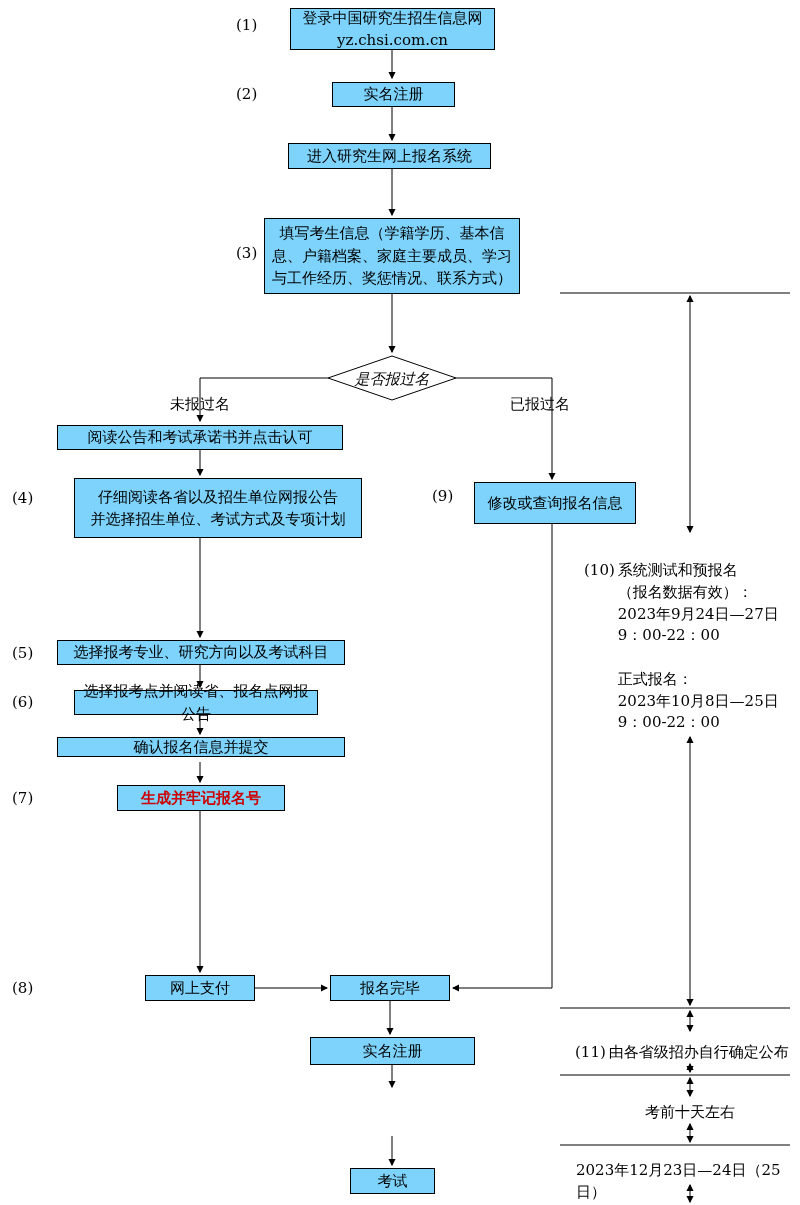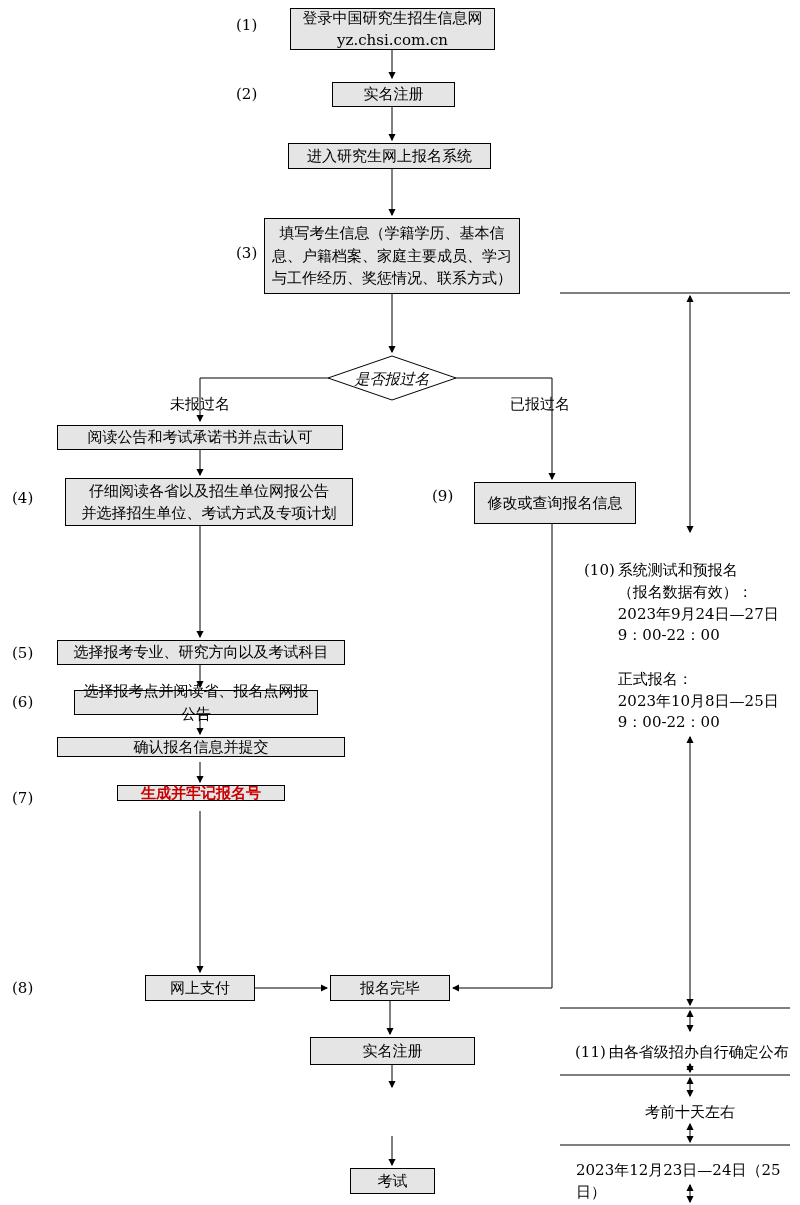--- a/index.html
+++ b/index.html
@@ -1,21 +1,21 @@
 <!DOCTYPE html>
 <html><head>
 <meta charset="utf-8">
 <style>
   * { margin:0; padding:0; box-sizing:border-box; }
   html,body { background:#ffffff; }
   body { font-family:"DejaVu Serif","Liberation Serif",serif; color:#000; }
   .canvas { position:relative; width:800px; height:1205px; background:#fff; overflow:hidden; }
   svg.wires { position:absolute; left:0; top:0; }
   .box {
-    position:absolute; border:1px solid #000; background:#e5e5e5;
+    position:absolute; border:1px solid #000; background:#7dd3fc;
     display:flex; align-items:center; justify-content:center;
     text-align:center; font-size:15px; line-height:1.5;
     white-space:pre-line; padding:1px 4px;
   }
   .label { position:absolute; font-size:15px; line-height:1.45; white-space:pre-line; }
   .step  { position:absolute; font-size:15px; }
   .red   { color:#cc0000; font-weight:bold; }
   .note-row { position:absolute; display:flex; align-items:flex-start; font-size:15px; line-height:1.45; }
   .note-row .num { flex:0 0 auto; margin-right:3px;text-align:center; }
   .center { text-align:center;font-style:italic; }
@@ -88,27 +88,27 @@
   <div class="box" style="left:288px;top:143px;width:203px;height:26px">进入研究生网上报名系统</div>
   <div class="box" style="left:264px;top:218px;width:256px;height:76px">填写考生信息（学籍学历、基本信
 息、户籍档案、家庭主要成员、学习
 与工作经历、奖惩情况、联系方式）</div>
 
   <div class="label center" style="left:330px;top:369px;width:124px">是否报过名</div>
   <div class="label" style="left:170px;top:394px">未报过名</div>
   <div class="label" style="left:510px;top:394px">已报过名</div>
 
   <div class="box" style="left:57px;top:425px;width:286px;height:25px">阅读公告和考试承诺书并点击认可</div>
-  <div class="box" style="left:65px;top:478px;width:288px;height:48px">仔细阅读各省以及招生单位网报公告
+  <div class="box" style="left:74px;top:478px;width:288px;height:60px">仔细阅读各省以及招生单位网报公告
 并选择招生单位、考试方式及专项计划</div>
   <div class="box" style="left:474px;top:482px;width:162px;height:42px">修改或查询报名信息</div>
   <div class="box" style="left:57px;top:640px;width:288px;height:25px">选择报考专业、研究方向以及考试科目</div>
   <div class="box" style="left:74px;top:690px;width:244px;height:25px">选择报考点并阅读省、报名点网报公告</div>
   <div class="box" style="left:57px;top:737px;width:288px;height:20px">确认报名信息并提交</div>
-  <div class="box red" style="left:117px;top:785px;width:168px;height:16px">生成并牢记报名号</div>
+  <div class="box red" style="left:117px;top:785px;width:168px;height:26px">生成并牢记报名号</div>
   <div class="box" style="left:145px;top:975px;width:110px;height:26px">网上支付</div>
   <div class="box" style="left:330px;top:975px;width:120px;height:26px">报名完毕</div>
   <div class="box" style="left:310px;top:1037px;width:165px;height:28px">实名注册</div>
   <div class="box" style="left:350px;top:1168px;width:85px;height:26px">考试</div>
 
   <div class="note-row" style="left:584px;top:560px;width:200px">
     <span class="num">(10)</span>
     <div style="white-space:pre-line">系统测试和预报名
 （报名数据有效）：
 2023年9月24日—27日

